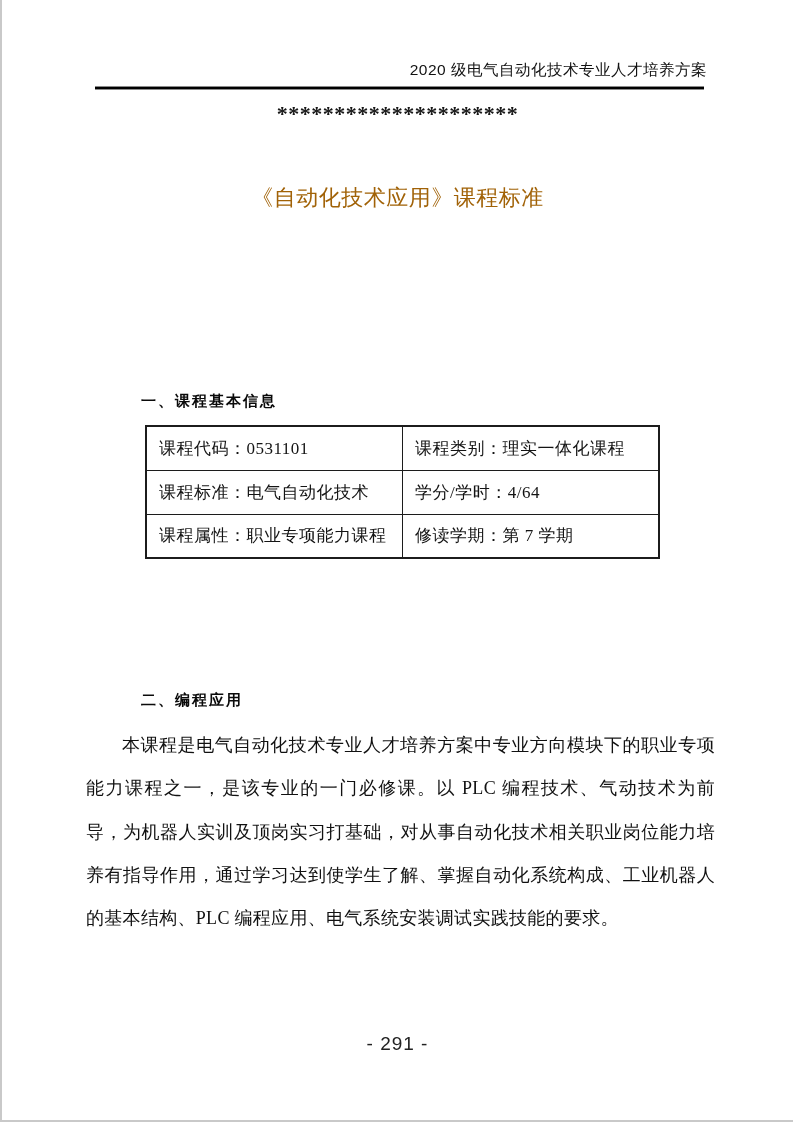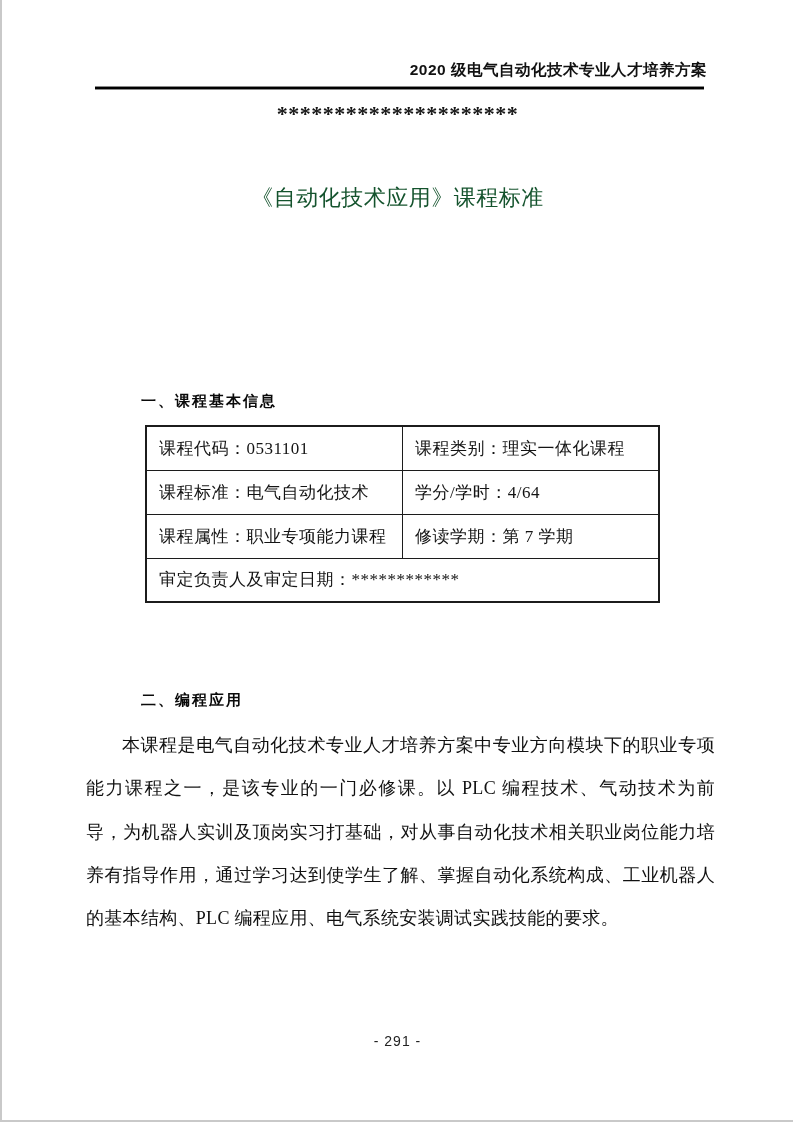--- a/index.html
+++ b/index.html
@@ -18,21 +18,21 @@
     background: #ffffff;
     border-left: 2px solid #c9c9c9;
     border-bottom: 2px solid #c9c9c9;
   }
   
   .header-text {
     position: absolute;
     top: 60px;
     right: 86px;
     font-family: "Liberation Sans", sans-serif;
-    font-weight: bold;
+    font-weight: normal;
     font-size: 15.5px;
     letter-spacing: 0.5px;
     color: #111;
   }
   .header-rule {
     position: absolute;
     top: 86px;
     left: 93px;
     width: 609px;
     height: 4px;
@@ -57,21 +57,21 @@
   .doc-title {
     position: absolute;
     top: 183px;
     left: 0;
     width: 100%;
     text-align: center;
     font-family: Liberation Sans, sans-serif;
     font-size: 22px;
     font-weight: normal;
     letter-spacing: 0.5px;
-    color: #14532d;
+    color: #a16207;
   }
   
   .section-heading {
     position: absolute;
     left: 139px;
     font-family: "Liberation Sans", sans-serif;
     font-weight: bold;
     font-size: 15px;
     letter-spacing: 2px;
     color: #0a0a0a;
@@ -116,21 +116,21 @@
     color: #111;
   }
   
   .page-footer {
     position: absolute;
     top: 1033px;
     left: 0;
     width: 100%;
     text-align: center;
     font-family: "Liberation Sans", sans-serif;
-    font-size: 14px;
+    font-size: 19px;
     letter-spacing: 1px;
     color: #222;
   }
 </style>
 </head>
 <body>
 
 <div class="page">
 
   <div class="header-text">2020 级电气自动化技术专业人才培养方案</div>
@@ -150,23 +150,20 @@
         <td>课程类别：理实一体化课程</td>
       </tr>
       <tr>
         <td>课程标准：电气自动化技术</td>
         <td>学分/学时：4/64</td>
       </tr>
       <tr>
         <td>课程属性：职业专项能力课程</td>
         <td>修读学期：第 7 学期</td>
       </tr>
-      <tr>
-        <td colspan="2">审定负责人及审定日期：************</td>
-      </tr>
     </tbody>
   </table>
 
   <div class="section-heading two">二、编程应用</div>
 
   <div class="body-paragraph">本课程是电气自动化技术专业人才培养方案中专业方向模块下的职业专项能力课程之一，是该专业的一门必修课。以 PLC 编程技术、气动技术为前导，为机器人实训及顶岗实习打基础，对从事自动化技术相关职业岗位能力培养有指导作用，通过学习达到使学生了解、掌握自动化系统构成、工业机器人的基本结构、PLC 编程应用、电气系统安装调试实践技能的要求。</div>
 
   <div class="page-footer">- 291 -</div>
 
 </div>

